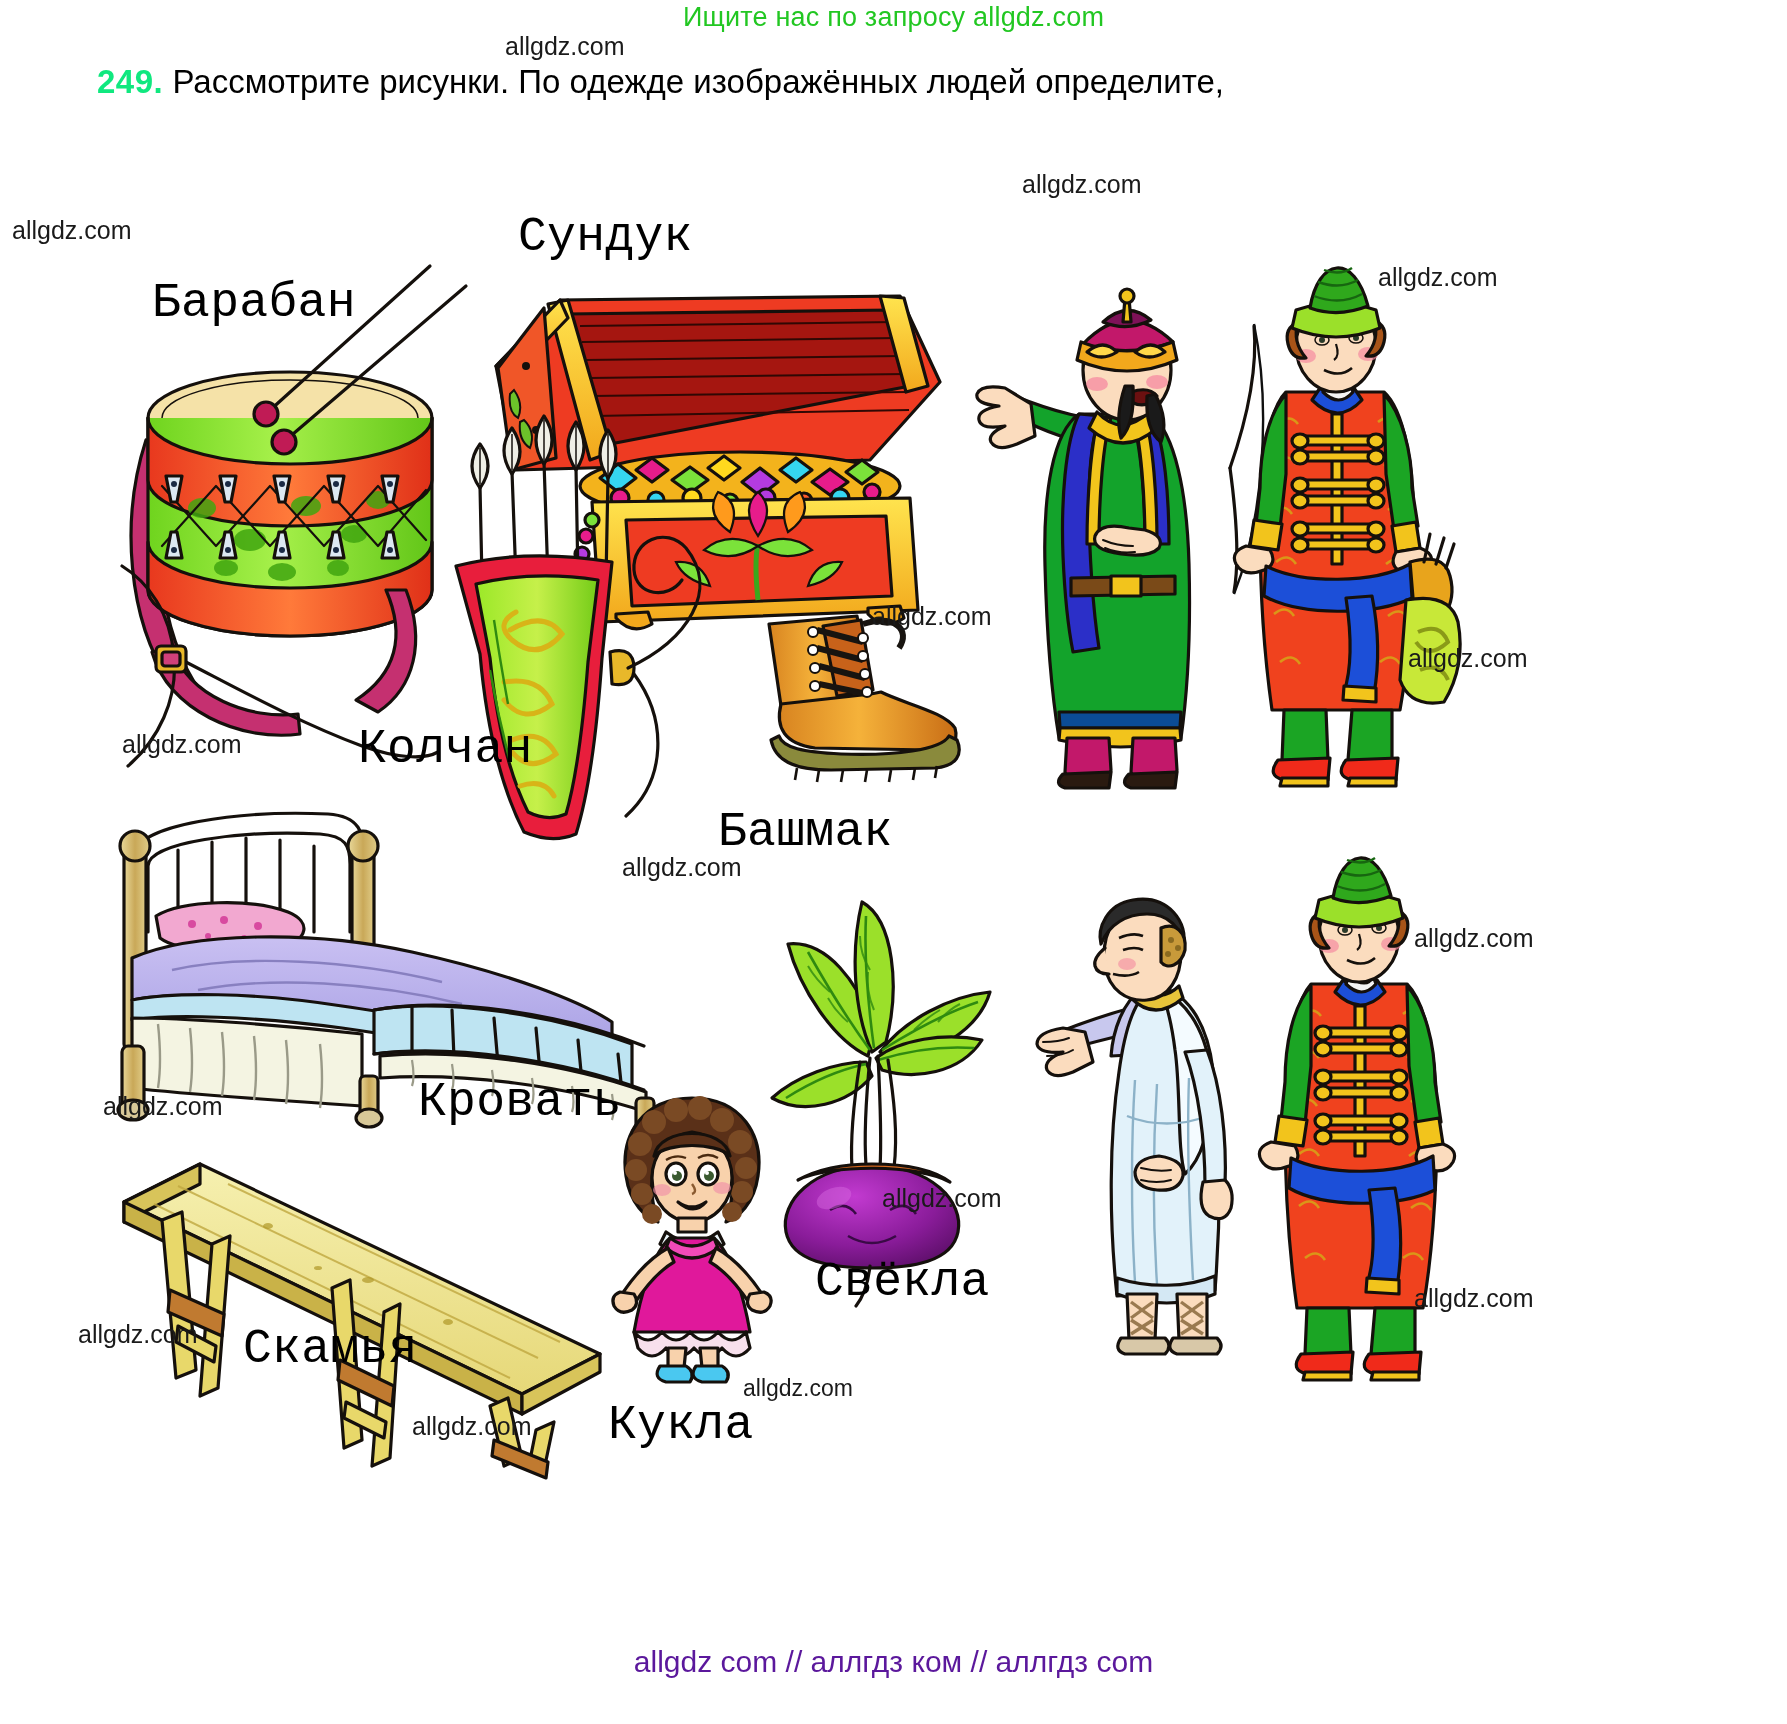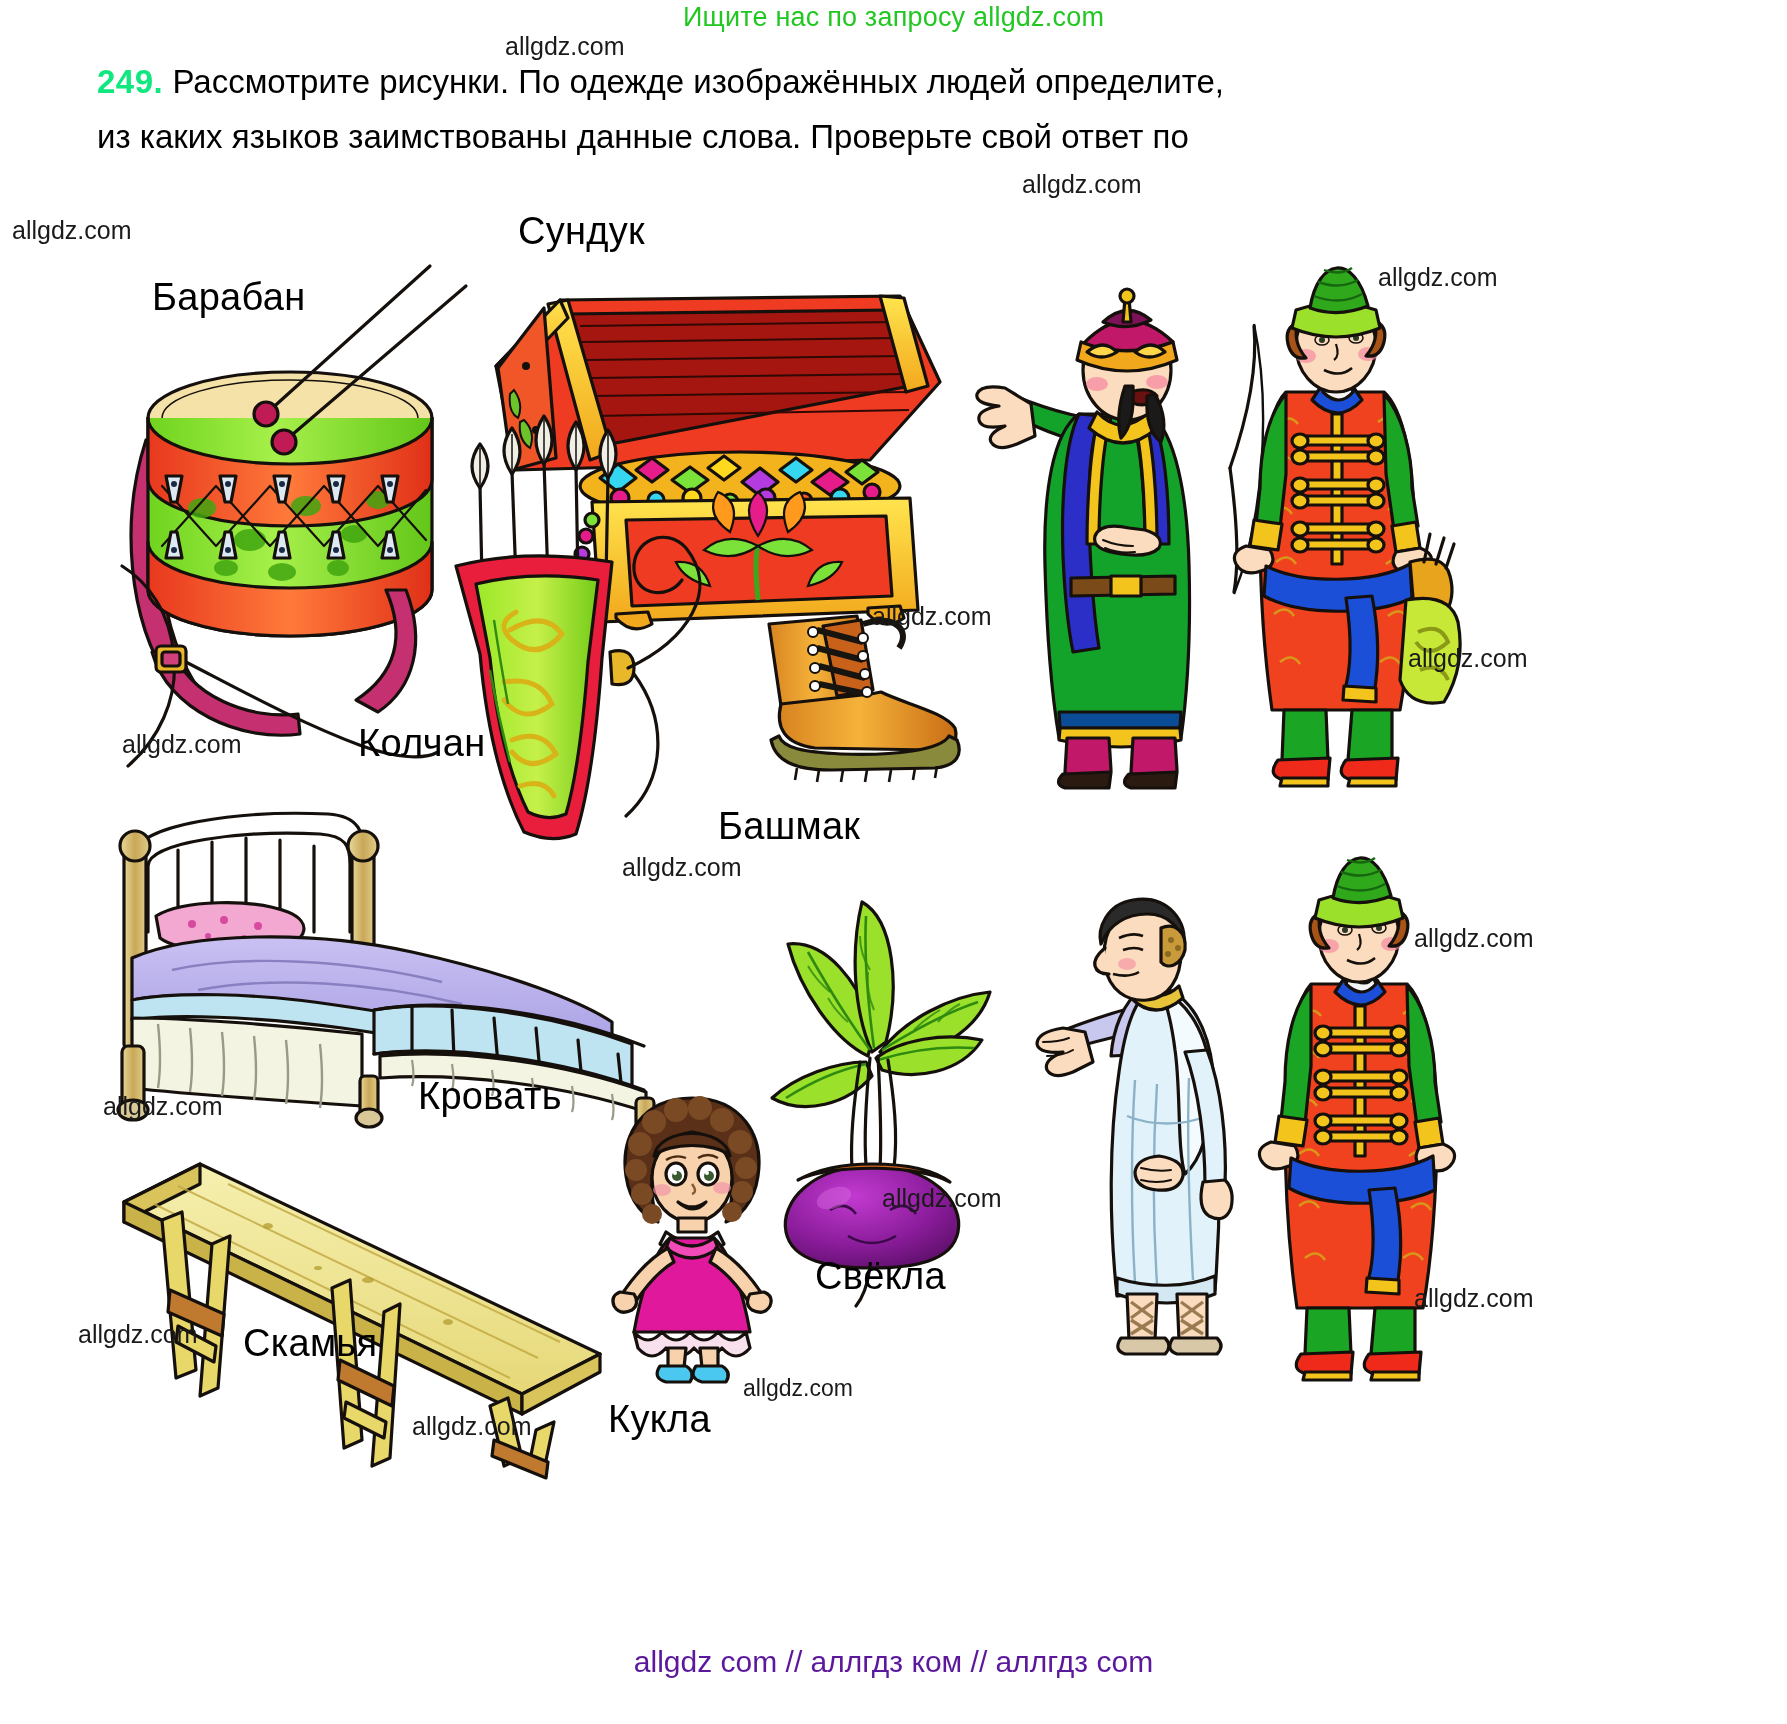--- a/index.html
+++ b/index.html
@@ -15,41 +15,40 @@
   
   .wm{font-size:25px;color:#1a1a1a;white-space:nowrap;font-weight:400;}
 
   
   #task{top:50px;left:88px;width:1480px;font-size:33px;line-height:46px;
         text-align:justify;}
   #task .num{color:#10E87F;font-weight:bold;letter-spacing:.5px;}
   #task p{margin:9px;}
 
   
-  .lbl{font-size:38px;color:#000;white-space:nowrap;letter-spacing:.3px;}
+  .lbl{font-size:48px;color:#000;white-space:nowrap;letter-spacing:.3px;font-family:Liberation Mono, monospace;}
 
   
   #footer{left:0;top:1645px;width:100%;text-align:center;font-size:30px;
           color:#5B189C;white-space:nowrap;}
 
   
   .ink{stroke:#15100c;stroke-width:3.2;stroke-linejoin:round;stroke-linecap:round;}
   .ink2{stroke:#15100c;stroke-width:2.2;stroke-linejoin:round;stroke-linecap:round;fill:none;}
   .thin{stroke:#15100c;stroke-width:1.5;fill:none;}
   svg{display:block;overflow:visible;}
 </style>
 </head>
 <body>
 
 <div class="abs" id="promo" style="color: rgb(34, 199, 34);">Ищите нас по запросу allgdz.com</div>
 
 <div class="abs" id="task">
   <p><span class="num" style="color: rgb(16, 232, 127);">249.</span>
      <span>Рассмотрите рисунки. По одежде изображённых людей определите,</span></p>
-  <p>из каких языков заимствованы данные слова. Проверьте свой ответ по</p>
 </div>
 
 <div class="abs" id="art" style="left:0;top:0;width:1787px;height:1724px;">
 
 <svg class="abs" style="left:110px;top:290px;" width="360" height="420" viewBox="0 0 360 420">
   <defs>
     <linearGradient id="dRed" x1="0" y1="0" x2="1" y2="0">
       <stop offset="0" stop-color="#E8381E"></stop>
           <stop offset=".5" stop-color="#FF7A3A"></stop>
           <stop offset="1" stop-color="#E03018"></stop>

